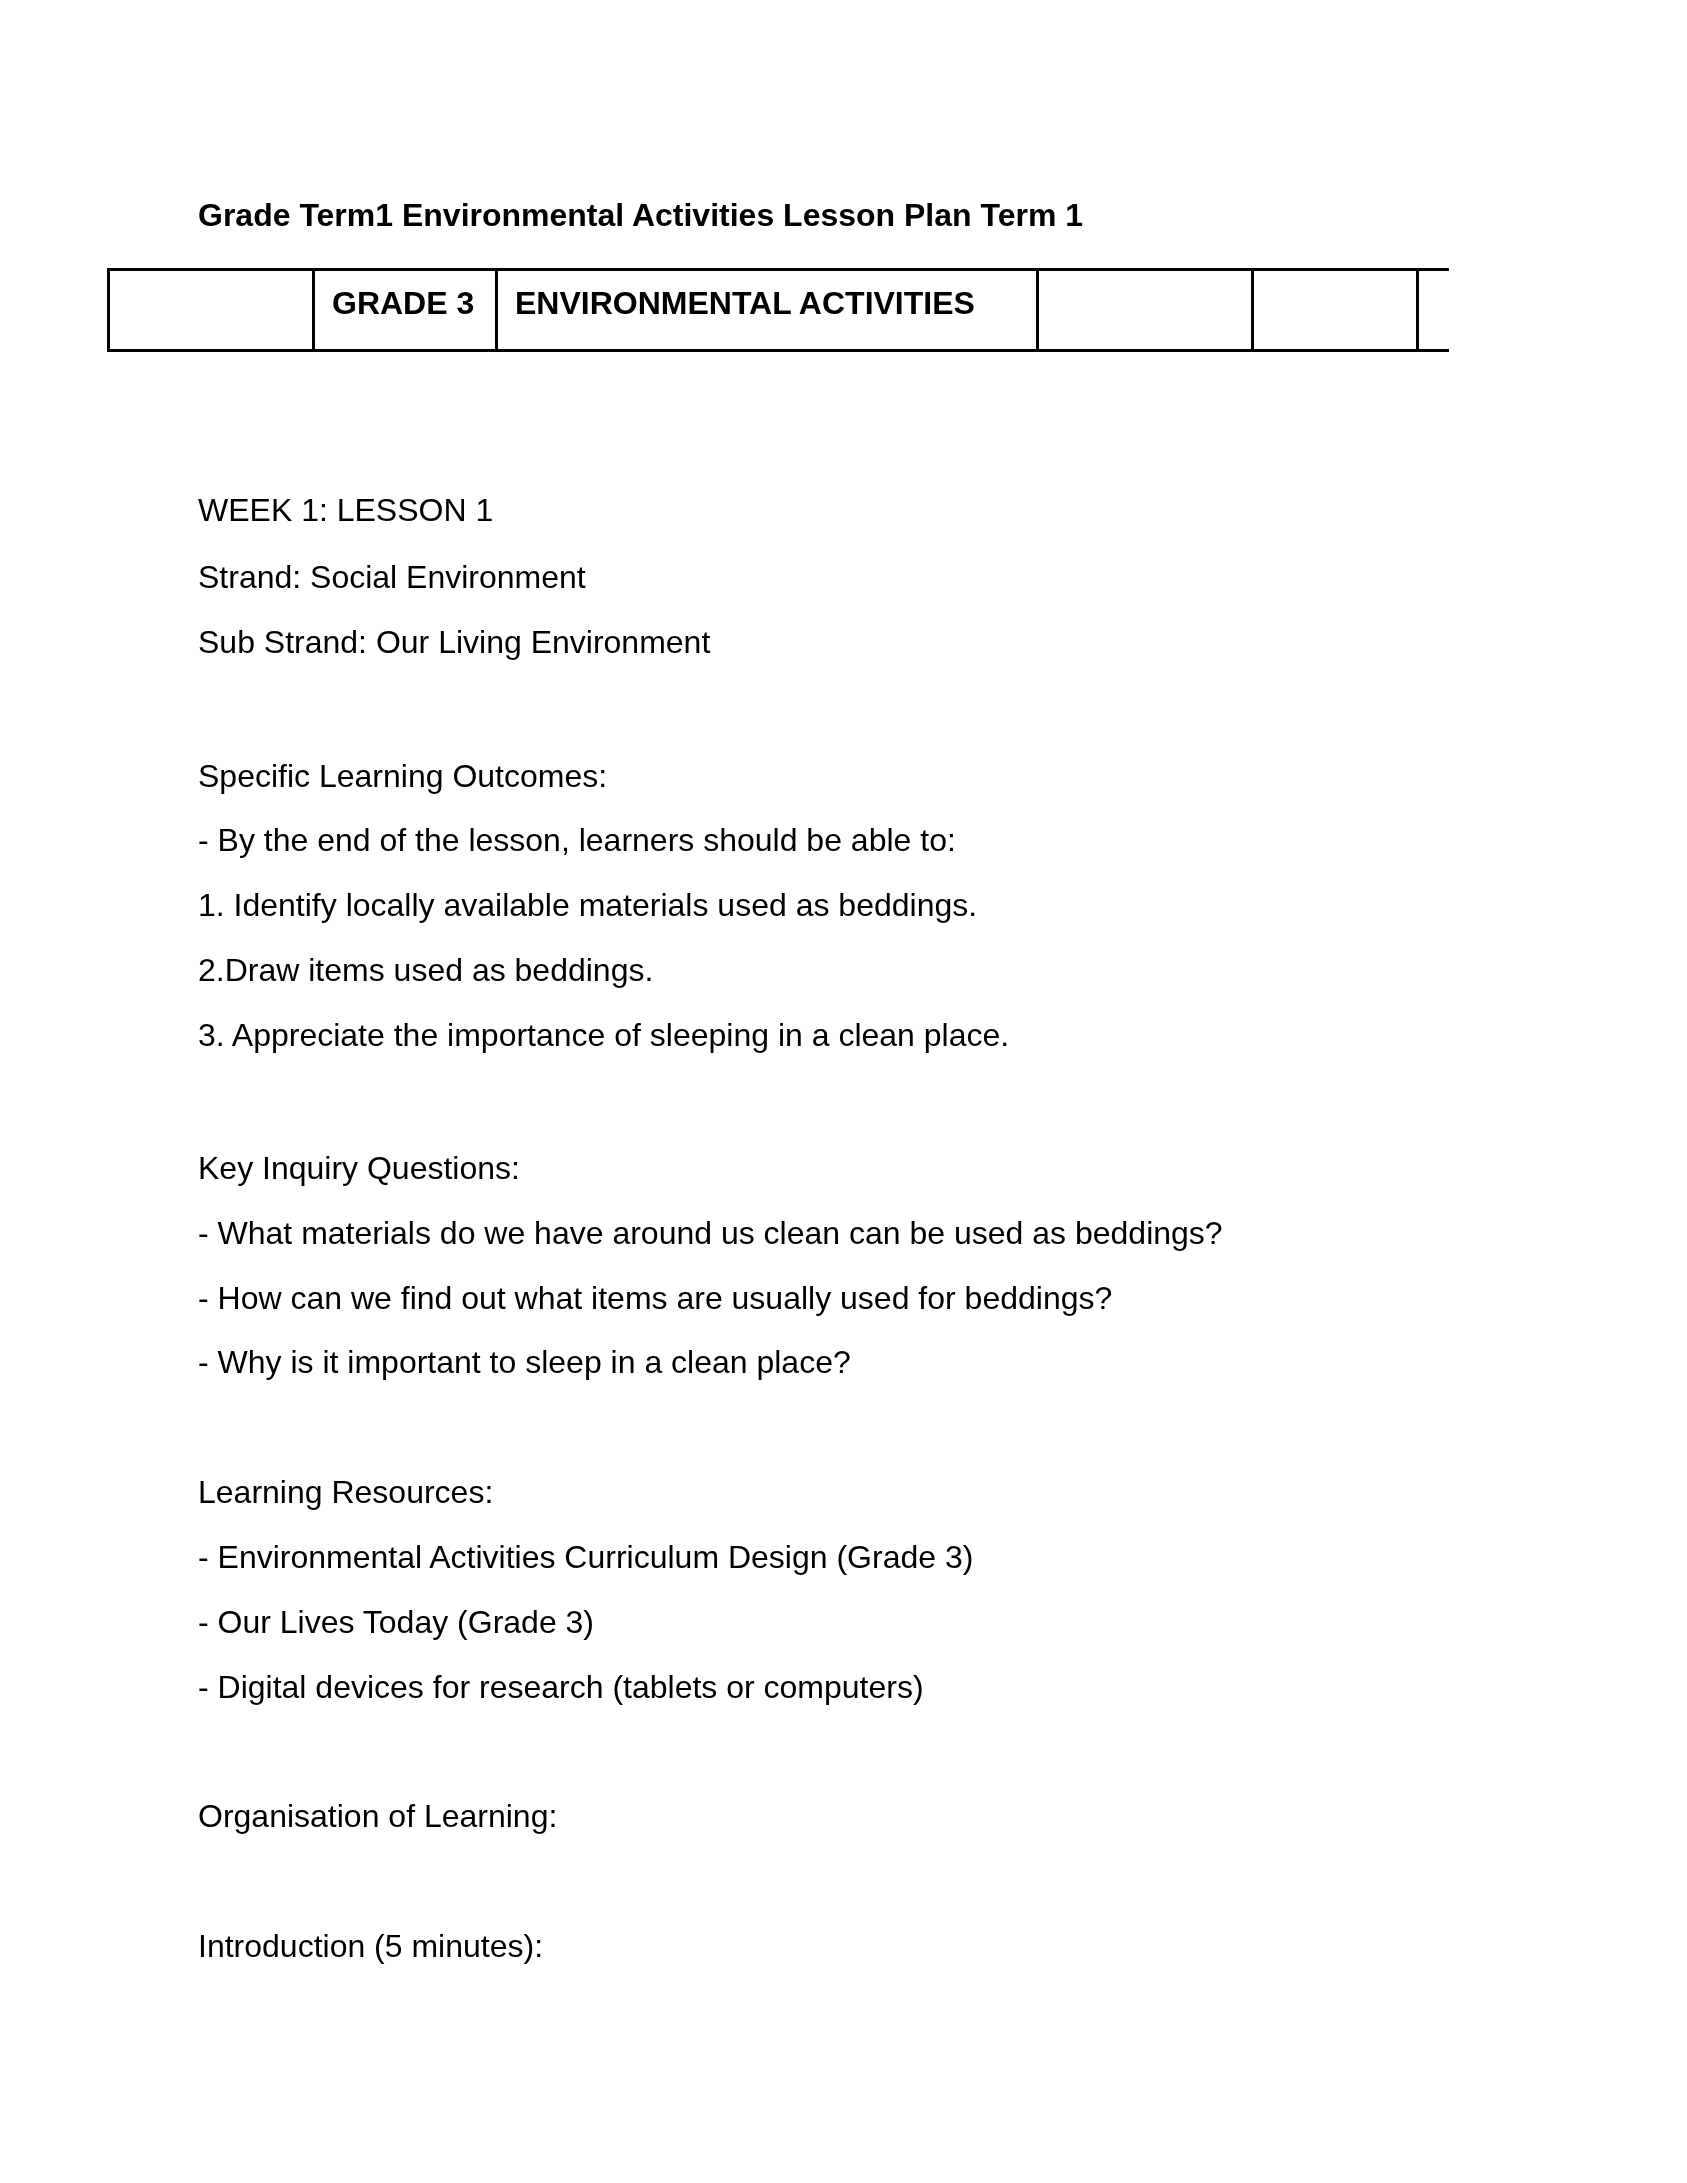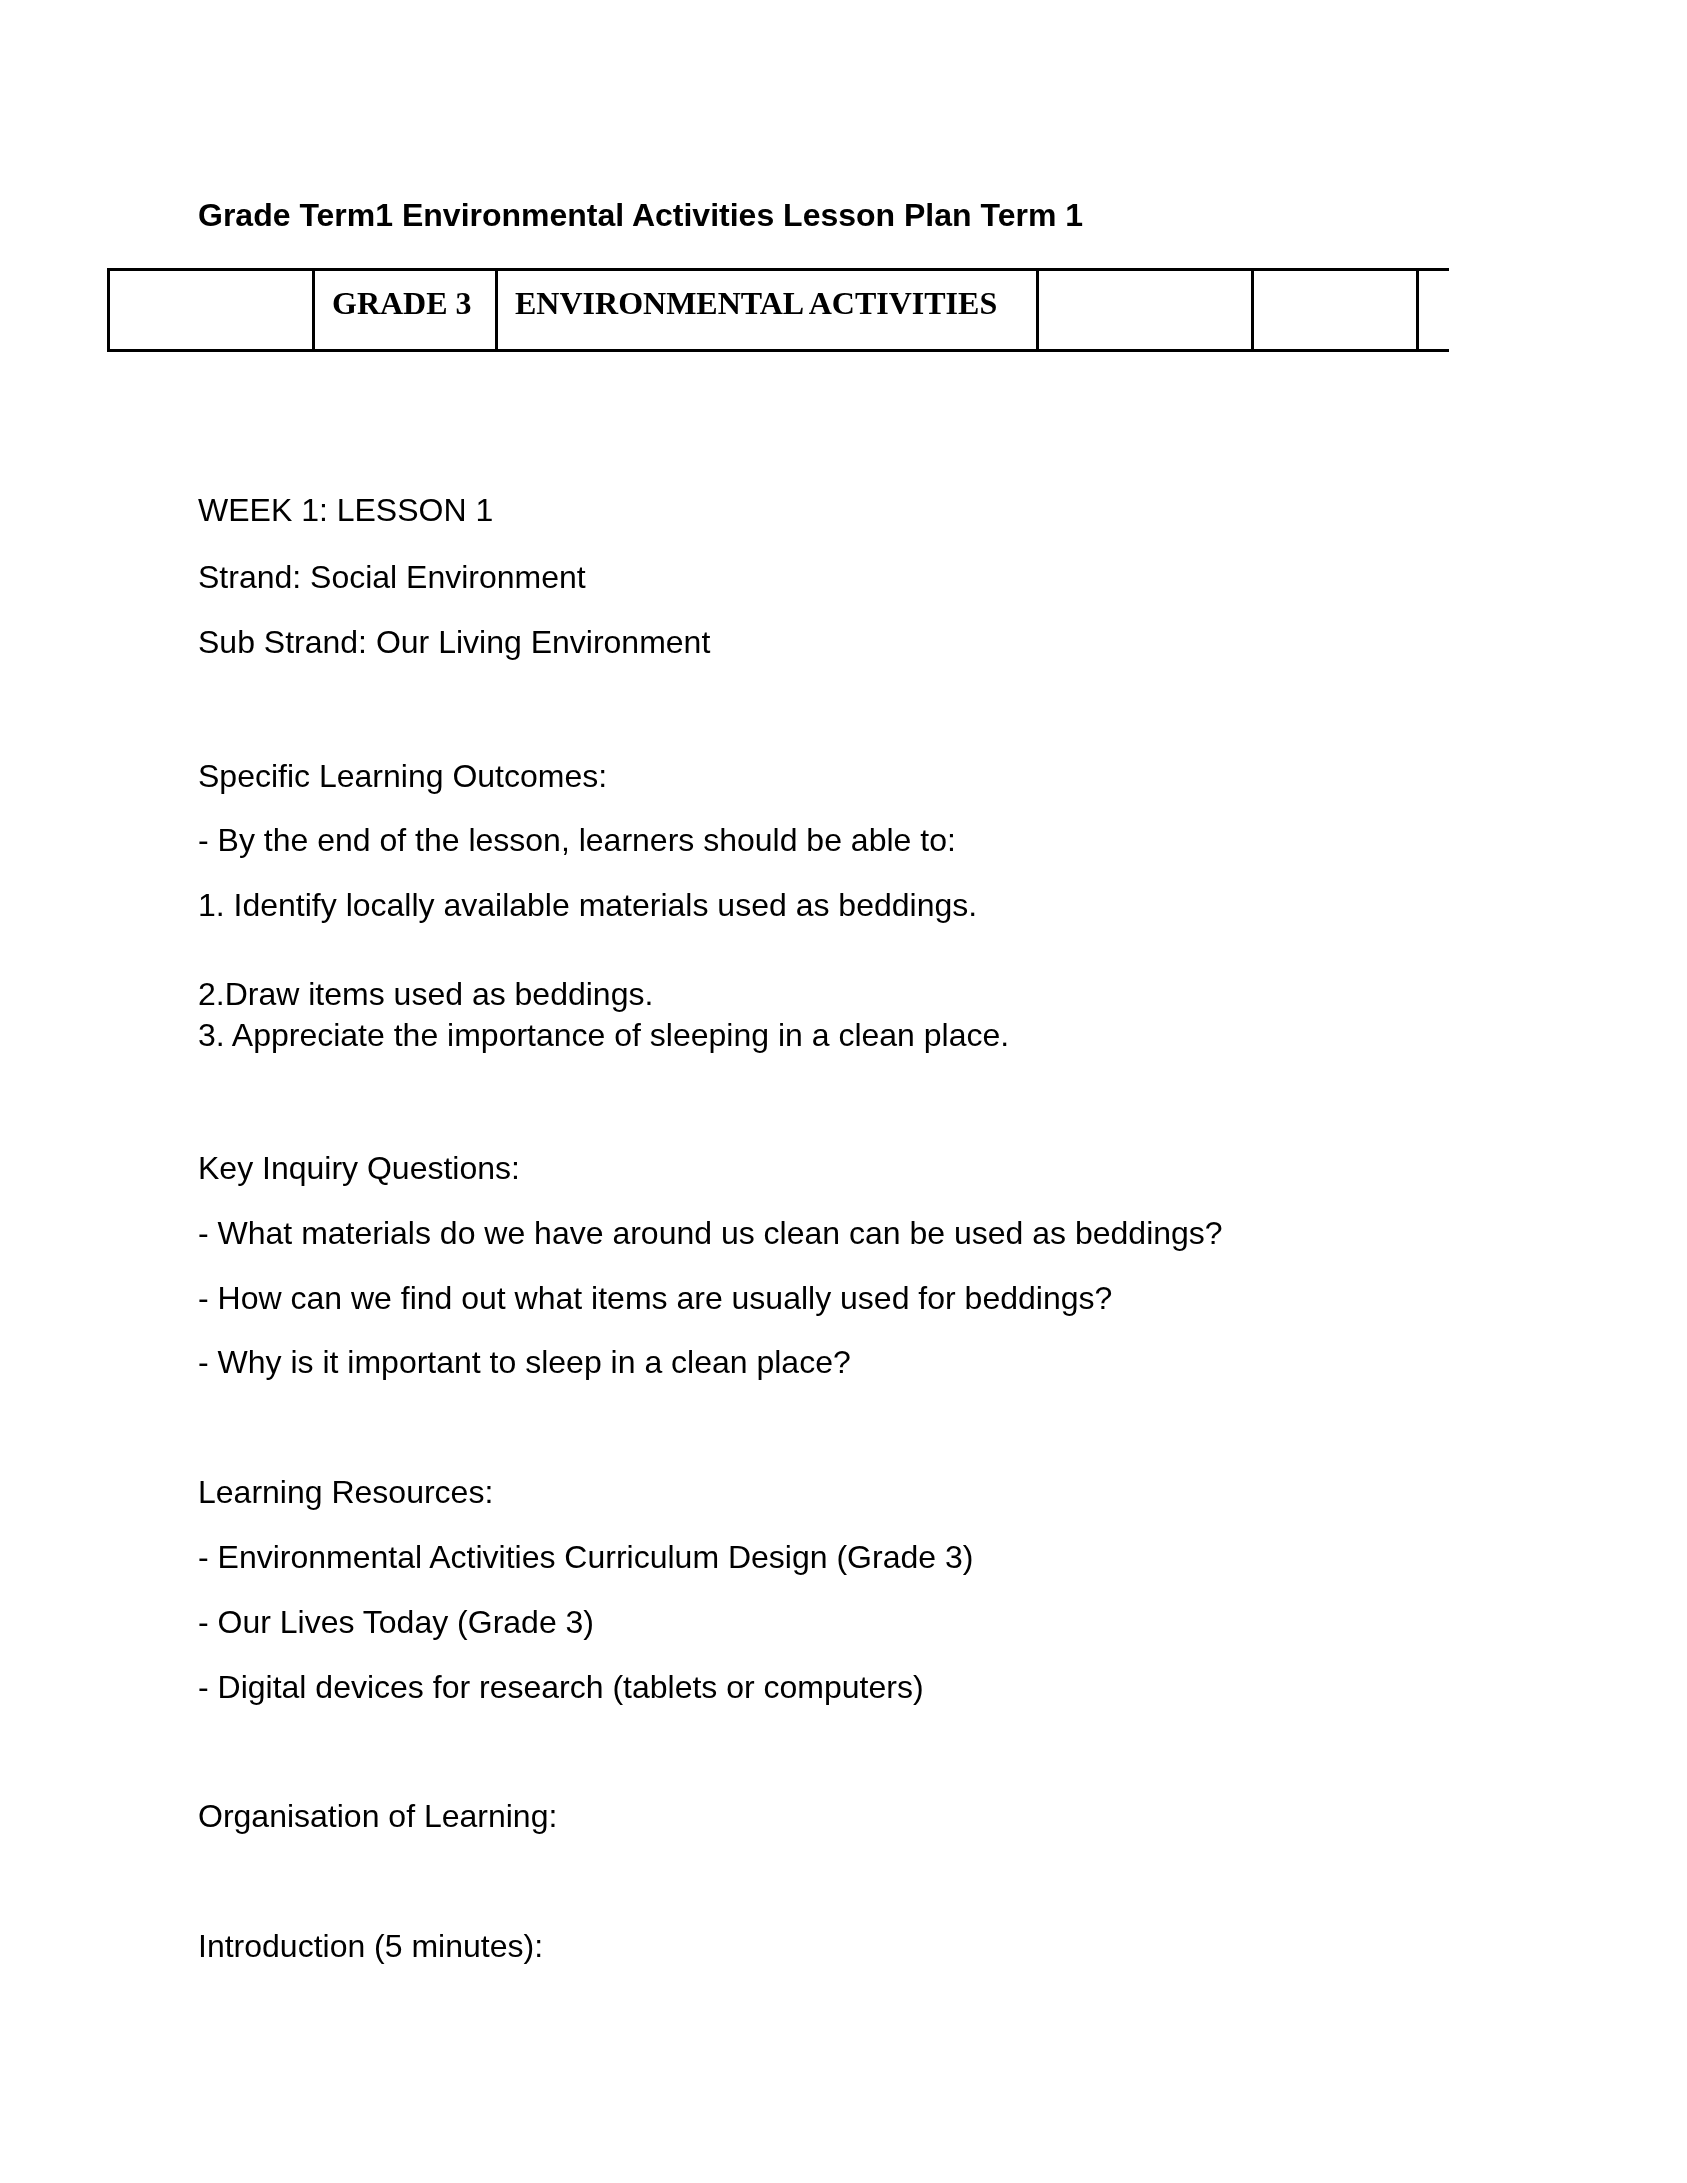--- a/index.html
+++ b/index.html
@@ -42,21 +42,21 @@
     vertical-align: top;
     padding: 13.2px 16px 0 17px;
     font-size: 32px;
     line-height: 38px;
     font-weight: bold;
     color: #000000;
     overflow: hidden;
     white-space: nowrap;
   }
   table.info-table tr.hdr-row td { height: 64px; }
-  table.info-table tr.val-row td { height: 65px; font-family: Liberation Serif, serif; }
+  table.info-table tr.val-row td { height: 65px; }
   col.c-school { width: 205px; }
   col.c-level  { width: 183px; }
   col.c-area   { width: 541px; }
   col.c-date   { width: 215px; }
   col.c-time   { width: 165px; }
   col.c-roll   { width: 167px; }
 </style>
 </head>
 <body>
 
@@ -87,21 +87,21 @@
 
   <div class="line bold" style="top:490px">WEEK 1: LESSON 1</div>
 
   <div class="line" style="top:557px"><span class="bold">Strand:</span><span> Social Environment</span></div>
 
   <div class="line" style="top:622px"><span class="bold">Sub Strand:</span><span> Our Living Environment</span></div>
 
   <div class="line bold" style="top:756px">Specific Learning Outcomes:</div>
   <div class="line bold" style="top:820px">- By the end of the lesson, learners should be able to:</div>
   <div class="line" style="top:885px">1. Identify locally available materials used as beddings.</div>
-  <div class="line" style="top:974px">2.Draw items used as beddings.</div>
+  <div class="line" style="top:950px">2.Draw items used as beddings.</div>
   <div class="line" style="top:1015px">3. Appreciate the importance of sleeping in a clean place.</div>
 
   <div class="line bold" style="top:1148px">Key Inquiry Questions:</div>
   <div class="line" style="top:1213px">- What materials do we have around us clean can be used as beddings?</div>
   <div class="line" style="top:1278px">- How can we find out what items are usually used for beddings?</div>
   <div class="line" style="top:1342px">- Why is it important to sleep in a clean place?</div>
 
   <div class="line bold" style="top:1472px">Learning Resources:</div>
   <div class="line" style="top:1537px">- Environmental Activities Curriculum Design (Grade 3)</div>
   <div class="line" style="top:1602px">- Our Lives Today (Grade 3)</div>

